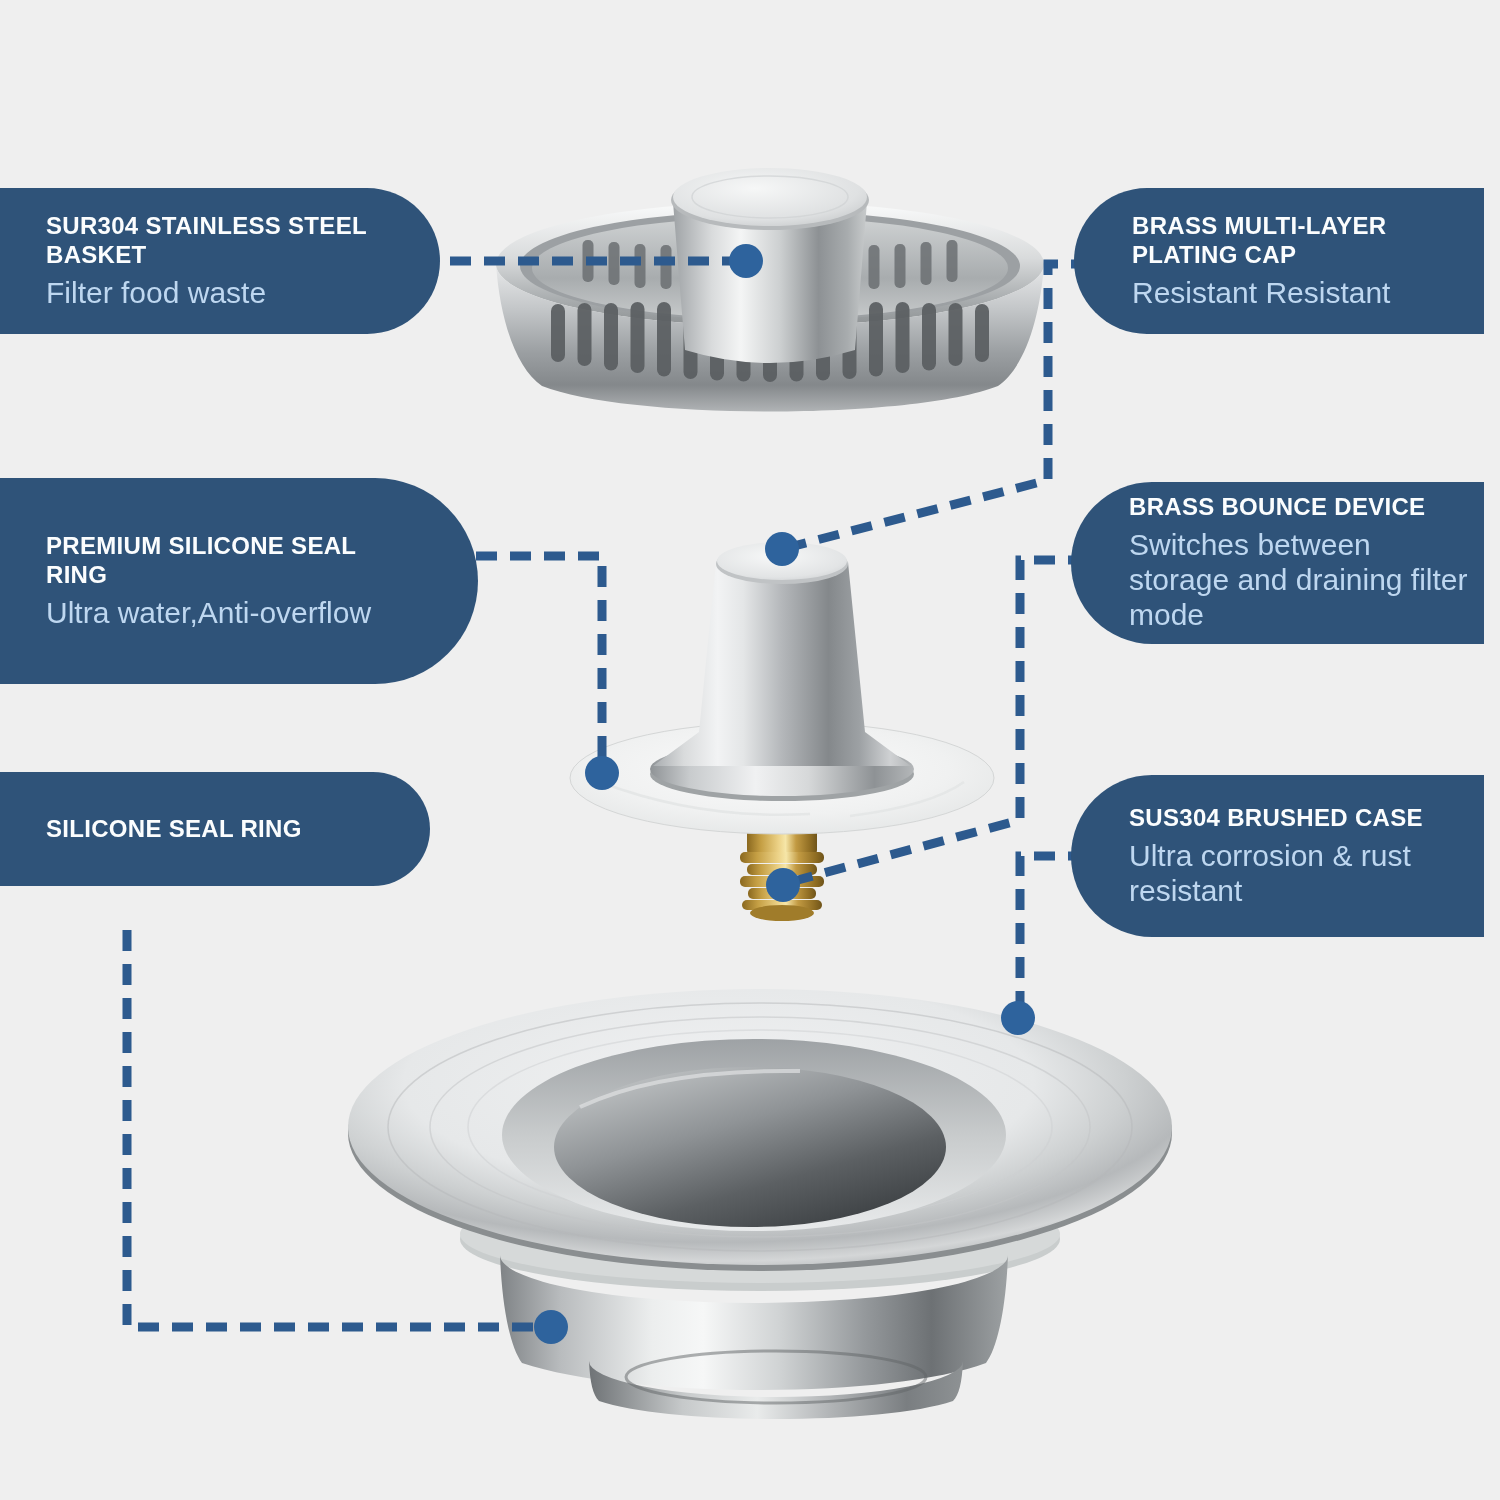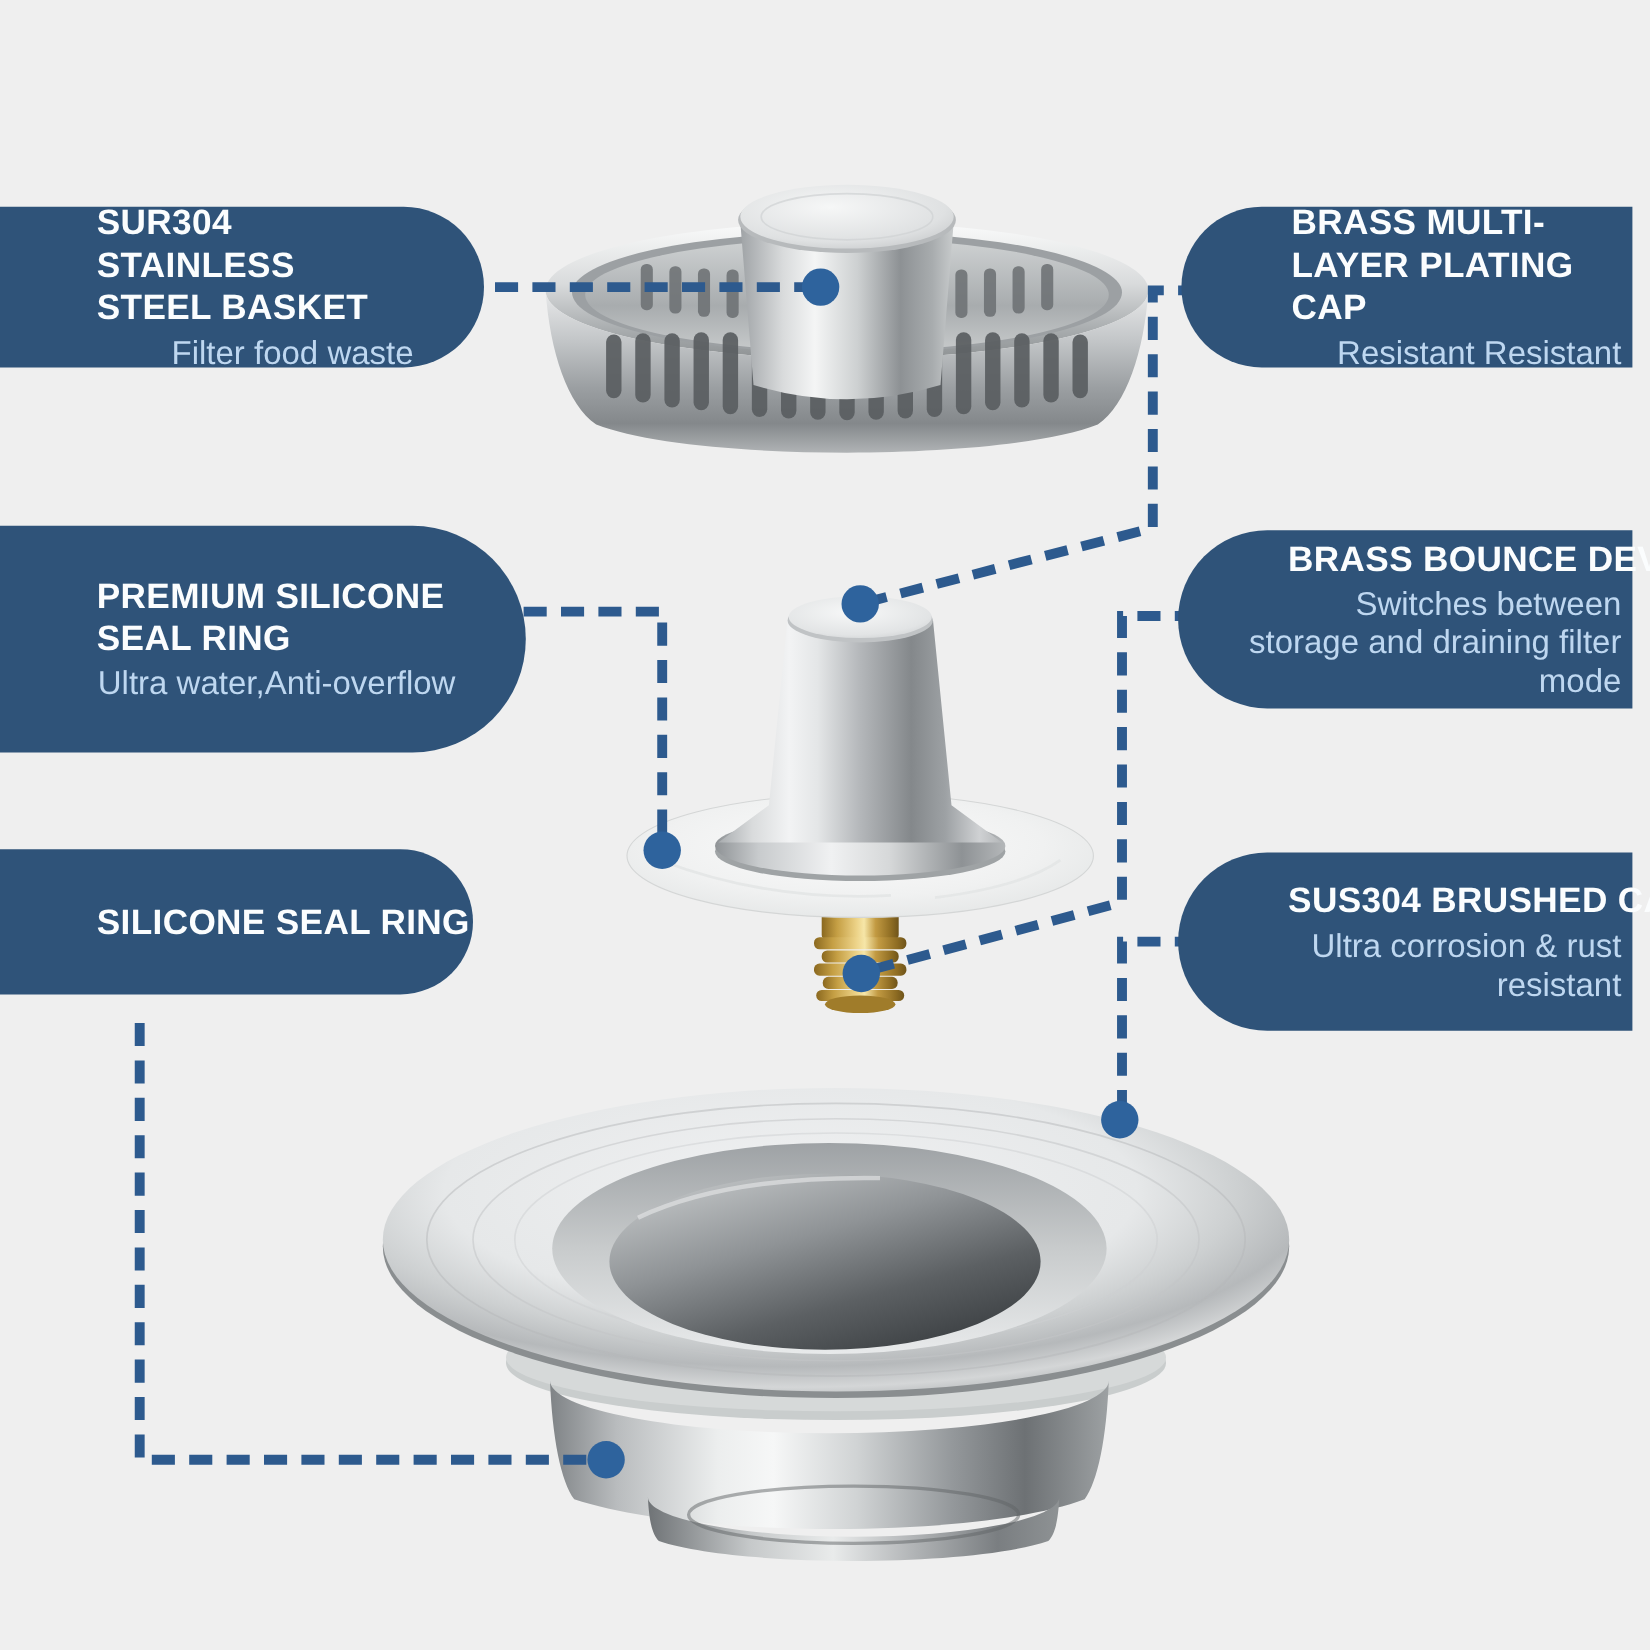--- a/index.html
+++ b/index.html
@@ -9,22 +9,22 @@
   html,body{margin:0;padding:0;}
   body{width:1500px;height:1500px;position:relative;background:var(--bg);
        font-family:"Liberation Sans","DejaVu Sans",sans-serif;overflow:hidden;}
   .stage{position:absolute;inset:0;}
   .product{position:absolute;z-index:2;}
   .connectors{position:absolute;left:0;top:0;z-index:4;pointer-events:none;}
   .pill{position:absolute;z-index:6;background:var(--pill);display:flex;flex-direction:column;
         justify-content:center;box-sizing:border-box;}
   .pill.left{left:0;border-radius:0 999px 999px 0;padding:14px 64px 14px 46px;}
   .pill.right{border-radius:999px 0 0 999px;right:16px;padding:14px 10px 14px 58px;}
-  .pill .title{color:var(--title);font-weight:bold;font-size:32px;line-height:1.2;letter-spacing:.3px;margin-left:42px;}
-  .pill .subtitle{color:var(--subtitle);font-size:30px;line-height:1.17;margin-top:5px;text-align:right;}
+  .pill .title{color:var(--title);font-weight:bold;font-size:24px;line-height:1.2;letter-spacing:.3px;}
+  .pill .subtitle{color:var(--subtitle);font-size:30px;line-height:1.17;margin-top:5px;}
   .pill .one-line{white-space:nowrap;}
 </style>
 </head>
 <body>
 
 <div class="stage">
 
   <svg class="product" style="left:468px;top:140px;" width="610" height="290" viewBox="0 0 610 290">
     <defs>
       <linearGradient id="rimGrad" x1="0" y1="0" x2="0" y2="1">
@@ -272,21 +272,21 @@
   <div class="pill left" style="top:478px;width:478px;height:206px;">
     <div class="title">PREMIUM SILICONE SEAL RING</div>
     <div class="subtitle">Ultra water,Anti-overflow</div>
   </div>
 
   <div class="pill right" style="top:482px;width:413px;height:162px;">
     <div class="title one-line">BRASS BOUNCE DEVICE</div>
     <div class="subtitle">Switches between storage and draining filter mode</div>
   </div>
 
-  <div class="pill left" style="top:772px;width:430px;height:132px;">
+  <div class="pill left" style="top:772px;width:430px;height:114px;">
     <div class="title one-line">SILICONE SEAL RING</div>
   </div>
 
   <div class="pill right" style="top:775px;width:413px;height:162px;">
     <div class="title one-line">SUS304 BRUSHED CASE</div>
     <div class="subtitle">Ultra corrosion &amp; rust resistant</div>
   </div>
 
 </div>
 

